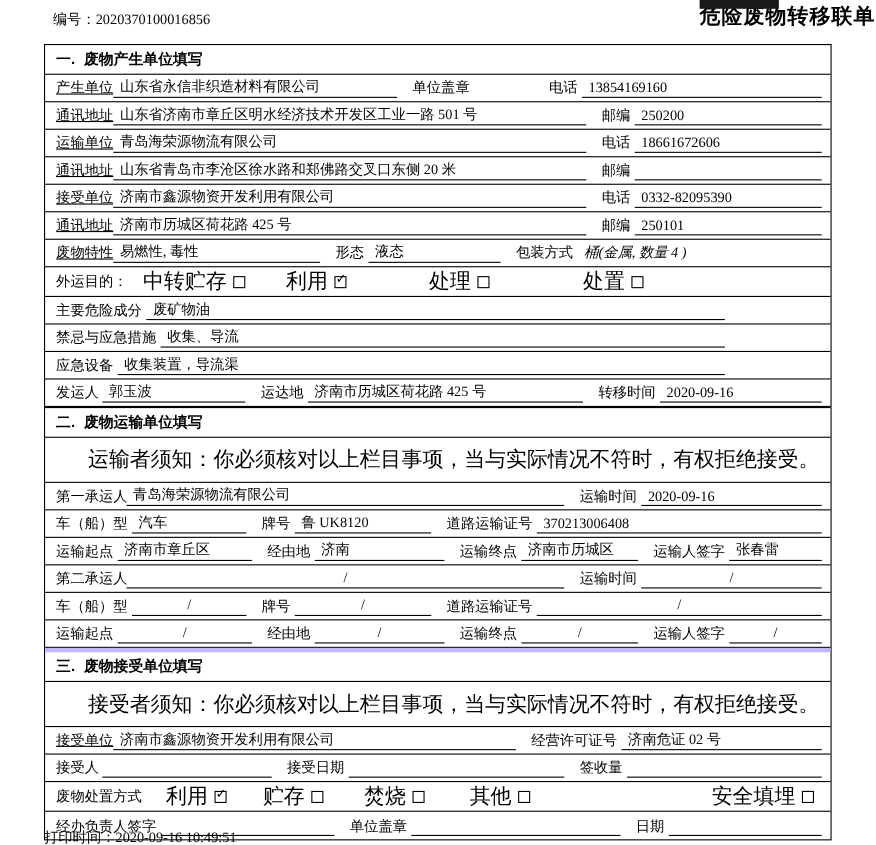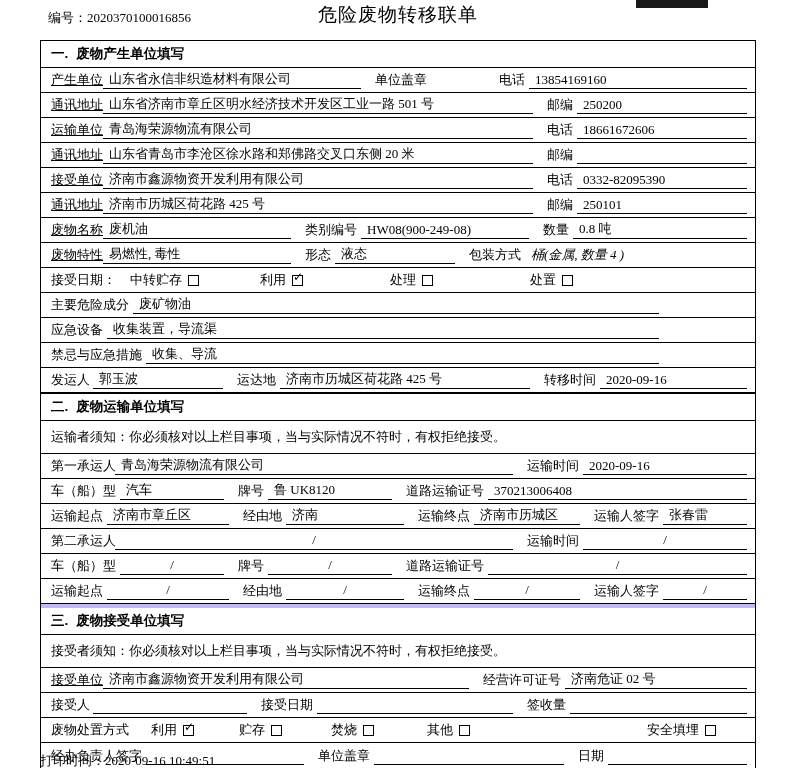--- a/index.html
+++ b/index.html
@@ -23,23 +23,23 @@
   }
   .doc-no {
     position: absolute;
     left: 48px; top: 9px;
     font-size: 13px;
     white-space: nowrap;
   }
   .doc-title {
     position: absolute;
     left: 0; right: 0; top: 2px;
-    text-align: center;
+    text-align: right;
     font-size: 19px;
-    font-weight: normal;
+    font-weight: bold;
     letter-spacing: 1px;
     font-family: "Liberation Sans", sans-serif;
   }
   .stamp-top {
     position: absolute;
     right: 88px; top: -8px;
     width: 72px; height: 16px;
     background: #1a1a1a;
     overflow: hidden;
     color: #1a1a1a;
@@ -88,42 +88,43 @@
     min-height: 18px;
     display: flex;
     align-items: flex-end;
     white-space: nowrap;
     overflow: hidden;
   }
   .val.noline { border-bottom: none; font-style: italic; }
 
   .notice {
     padding: 7px 10px;
-    font-size: 13px;
-    border-bottom: 1px solid #000;
+    font-size: 19px;
+    border-bottom: 1px solid #000;
+    text-align: right;
   }
 
   
   .cb {
     display: inline-block;
     width: 11px; height: 11px;
     border: 1px solid #000;
     margin: 0 4px 0 6px;
     position: relative;
     vertical-align: -1px;
   }
   .cb.checked::after {
     content: "✓";
     position: absolute;
     left: 0px; top: -5px;
     font-size: 12px;
     line-height: 12px;
     font-family: "DejaVu Sans", sans-serif;
   }
-  .ck-label { font-size: 13px; text-align: center; }
+  .ck-label { font-size: 19px; text-align: center; }
 
   .slash {
     flex: 1 1 auto;
     border-bottom: 1px solid #000;
     align-self: flex-end;
     margin-bottom: 3px;
     text-align: center;
     font-size: 13px;
     line-height: 16px;
     min-height: 18px;
@@ -196,40 +197,32 @@
       <div class="val" style="flex:1 1 auto;margin-right:8px">0332-82095390</div>
     </div>
 
     <div class="row">
       <div class="cell label w-lbl-4">通讯地址</div>
       <div class="val" style="flex:0 0 430px">济南市历城区荷花路 425 号</div>
       <div class="cell label" style="padding-left:14px">邮编</div>
       <div class="val" style="flex:1 1 auto;margin-right:8px">250101</div>
     </div>
 
-    <div class="row">
-      <div class="cell label w-lbl-4">废物名称</div>
-      <div class="val" style="flex:0 0 188px">废机油</div>
-      <div class="cell label" style="padding-left:14px">类别编号</div>
-      <div class="val" style="flex:0 0 168px">HW08(900-249-08)</div>
-      <div class="cell label" style="padding-left:14px">数量</div>
-      <div class="val" style="flex:1 1 auto;margin-right:8px">0.8 吨</div>
-    </div>
 
     <div class="row">
       <div class="cell label w-lbl-4">废物特性</div>
       <div class="val" style="flex:0 0 188px">易燃性, 毒性</div>
       <div class="cell label" style="padding-left:14px">形态</div>
       <div class="val" style="flex:0 0 120px">液态</div>
       <div class="cell label" style="padding-left:14px">包装方式</div>
       <div class="val noline" style="flex:1 1 auto;margin-right:8px">桶(金属, 数量  4  )</div>
     </div>
 
     <div class="row">
-      <div class="cell label">接受日期：</div>
+      <div class="cell label">外运目的：</div>
       <div class="cell" style="flex:0 0 130px">
         <span class="ck-label">中转贮存</span>
         <span class="cb"></span>
       </div>
       <div class="cell" style="flex:0 0 130px">
         <span class="ck-label">利用</span>
         <span class="cb checked"></span>
       </div>
       <div class="cell" style="flex:0 0 140px">
         <span class="ck-label">处理</span>
@@ -240,27 +233,27 @@
         <span class="cb"></span>
       </div>
     </div>
 
     <div class="row">
       <div class="cell label">主要危险成分</div>
       <div class="val" style="flex:1 1 auto;margin-right:96px">废矿物油</div>
     </div>
 
     <div class="row">
+      <div class="cell label">禁忌与应急措施</div>
+      <div class="val" style="flex:1 1 auto;margin-right:96px">收集、导流</div>
+    </div>
+
+    <div class="row">
       <div class="cell label">应急设备</div>
       <div class="val" style="flex:1 1 auto;margin-right:96px">收集装置，导流渠</div>
-    </div>
-
-    <div class="row">
-      <div class="cell label">禁忌与应急措施</div>
-      <div class="val" style="flex:1 1 auto;margin-right:96px">收集、导流</div>
     </div>
 
     <div class="row">
       <div class="cell label w-lbl-3">发运人</div>
       <div class="val" style="flex:0 0 130px">郭玉波</div>
       <div class="cell label" style="padding-left:14px">运达地</div>
       <div class="val" style="flex:0 0 250px">济南市历城区荷花路 425 号</div>
       <div class="cell label" style="padding-left:14px">转移时间</div>
       <div class="val" style="flex:1 1 auto;margin-right:8px">2020-09-16</div>
     </div>

